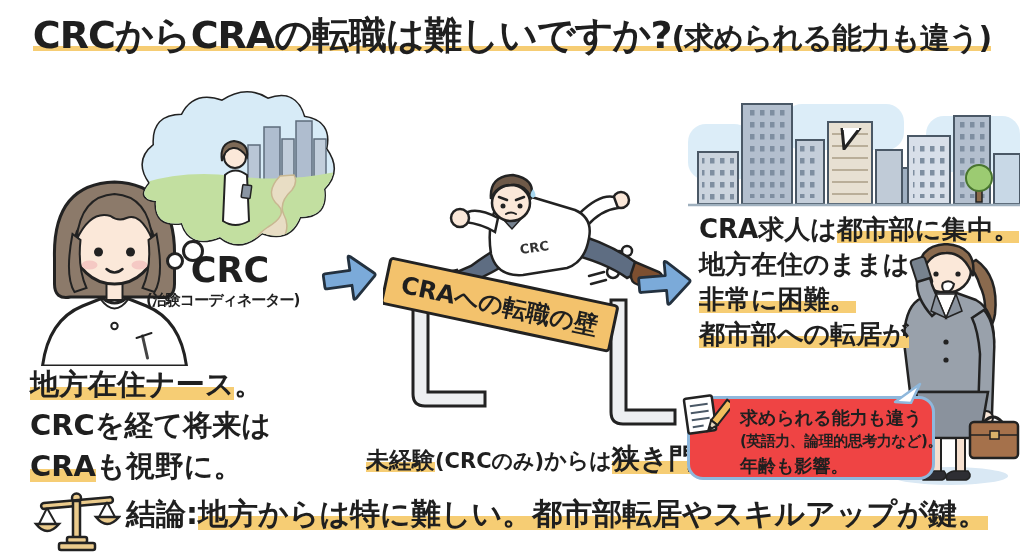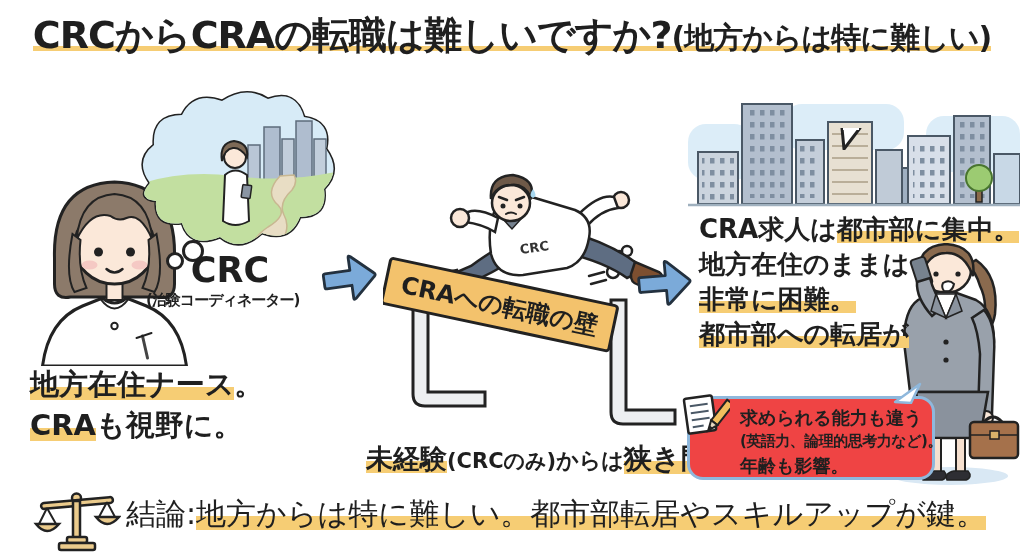--- a/index.html
+++ b/index.html
@@ -14,51 +14,51 @@
   .title .t-main{font-size:38px;font-weight:700;letter-spacing:-1px;margin-top:20px;}
   .title .t-note{font-size:30px;font-weight:700;letter-spacing:-1px;}
 
   .crc-label{top:250px;left:178px;width:104px;text-align:center;font-size:35px;font-weight:700;}
   .crc-sub{top:291px;left:146px;width:184px;text-align:left;font-size:15px;font-weight:700;letter-spacing:-1px;}
 
   .left-caption{top:344px;left:30px;font-size:29px;font-weight:700;line-height:41px;white-space:nowrap;margin-top:20px;}
 
   .mid-text{top:86px;left:374px;font-size:27px;font-weight:700;line-height:37px;white-space:nowrap;}
   .mid-bottom{top:440px;left:366px;white-space:nowrap;font-weight:700;}
-  .mid-bottom .s-big{font-size:27px;}
+  .mid-bottom .s-big{font-size:23px;}
   .mid-bottom .s-small{font-size:21px;font-weight:700;}
   .mid-bottom .s-med{font-size:22px;}
   .mid-bottom .s-big2{font-size:28px;}
 
   .bubble{top:90px;left:753px;width:238px;height:40px;background:#fff;border:3px solid #222;
           border-radius:22px;display:flex;align-items:center;justify-content:center;
           font-size:20px;font-weight:700;white-space:nowrap;z-index:3;}
   .bubble-tail{top:128px;left:838px;z-index:4;}
 
   .right-text{top:212px;left:699px;font-size:26px;font-weight:700;line-height:35px;white-space:nowrap;z-index:2;}
 
   .note-bubble{top:396px;left:687px;width:248px;height:84px;background:#ef4444;border:3px solid #8FB8DC;
                border-radius:16px;z-index:2;box-sizing:border-box;padding:6px 6px 6px 50px;}
   .note-line1,.note-line3{font-size:18px;font-weight:700;line-height:25px;white-space:nowrap;}
   .note-line2{font-size:15px;font-weight:700;line-height:23px;white-space:nowrap;letter-spacing:-0.5px;}
   .note-tail{top:382px;left:893px;z-index:3;}
   .memo-icon{top:388px;left:678px;z-index:4;}
 
-  .conclusion{top:494px;left:126px;font-size:30px;font-weight:400;white-space:nowrap;}
+  .conclusion{top:494px;left:126px;font-size:30px;font-weight:700;white-space:nowrap;}
 
   .trail-dot{border-radius:50%;background:#fff;border:3px solid #222;}
   svg text{font-family:"DejaVu Sans",sans-serif;}
 </style>
 </head>
 <body>
 
 <div class="canvas">
 
   <div class="abs title">
-    <span class="hl"><span class="t-main">CRCからCRAの転職は難しいですか?</span><span class="t-note">(地方からは特に難しい)</span></span>
+    <span class="hl"><span class="t-main">CRCからCRAの転職は難しいですか?</span><span class="t-note">(求められる能力も違う)</span></span>
   </div>
 
   <svg class="abs" style="top:168px;left:12px;" width="205" height="198" viewBox="0 0 200 198">
     <path d="M40,90 Q38,16 100,14 Q162,16 160,90 L160,116 Q160,132 144,129 L56,129 Q40,132 40,116 Z" fill="#8C7A6A" stroke="#222" stroke-width="3"></path>
     <path d="M92,110 L92,132 L108,132 L108,110 Z" fill="#FBE8D9" stroke="#222" stroke-width="2"></path>
     <ellipse cx="100" cy="78" rx="40" ry="38" fill="#FBE8D9" stroke="#222" stroke-width="3"></ellipse>
     <path d="M62,72 Q66,28 100,26 Q134,28 138,72 Q126,44 112,50 Q104,54 96,48 Q76,42 62,72 Z" fill="#8C7A6A" stroke="#222" stroke-width="2"></path>
     <path d="M58,66 Q50,108 60,124 L72,120 Q63,100 66,72 Z" fill="#8C7A6A" stroke="#222" stroke-width="2"></path>
     <path d="M142,66 Q150,108 140,124 L128,120 Q137,100 134,72 Z" fill="#8C7A6A" stroke="#222" stroke-width="2"></path>
     <circle cx="84" cy="84" r="4.5" fill="#222"></circle>
@@ -100,20 +100,21 @@
     </g>
   </svg>
   <div class="abs trail-dot" style="top:252px;left:166px;width:12px;height:12px;"></div>
   <div class="abs trail-dot" style="top:240px;left:182px;width:16px;height:16px;"></div>
 
   <div class="abs crc-label">CRC</div>
   <div class="abs crc-sub">(治験コーディネーター)</div>
 
   <div class="abs left-caption">
     <div><span class="hl2">地方在住ナース</span><span>。</span></div>
+    <div>CRCを経て将来は</div>
     <div><span class="hl2">CRA</span><span>も視野に。</span></div>
   </div>
 
   <svg class="abs" style="top:252px;left:322px;transform:rotate(-8deg);" width="56" height="52" viewBox="0 0 60 54">
     <path d="M4,19 L31,19 L31,5 Q31,2.5 33.5,4.5 L56,25 Q58.5,27 56,29 L33.5,49.5 Q31,51.5 31,49 L31,35 L4,35 Q2,35 2,33 L2,21 Q2,19 4,19 Z" fill="#7BAAD9" stroke="#23313F" stroke-width="3" stroke-linejoin="round"></path>
   </svg>
 
 
   <svg class="abs" style="top:170px;left:383px;" width="295" height="272" viewBox="0 0 295 272">
 

